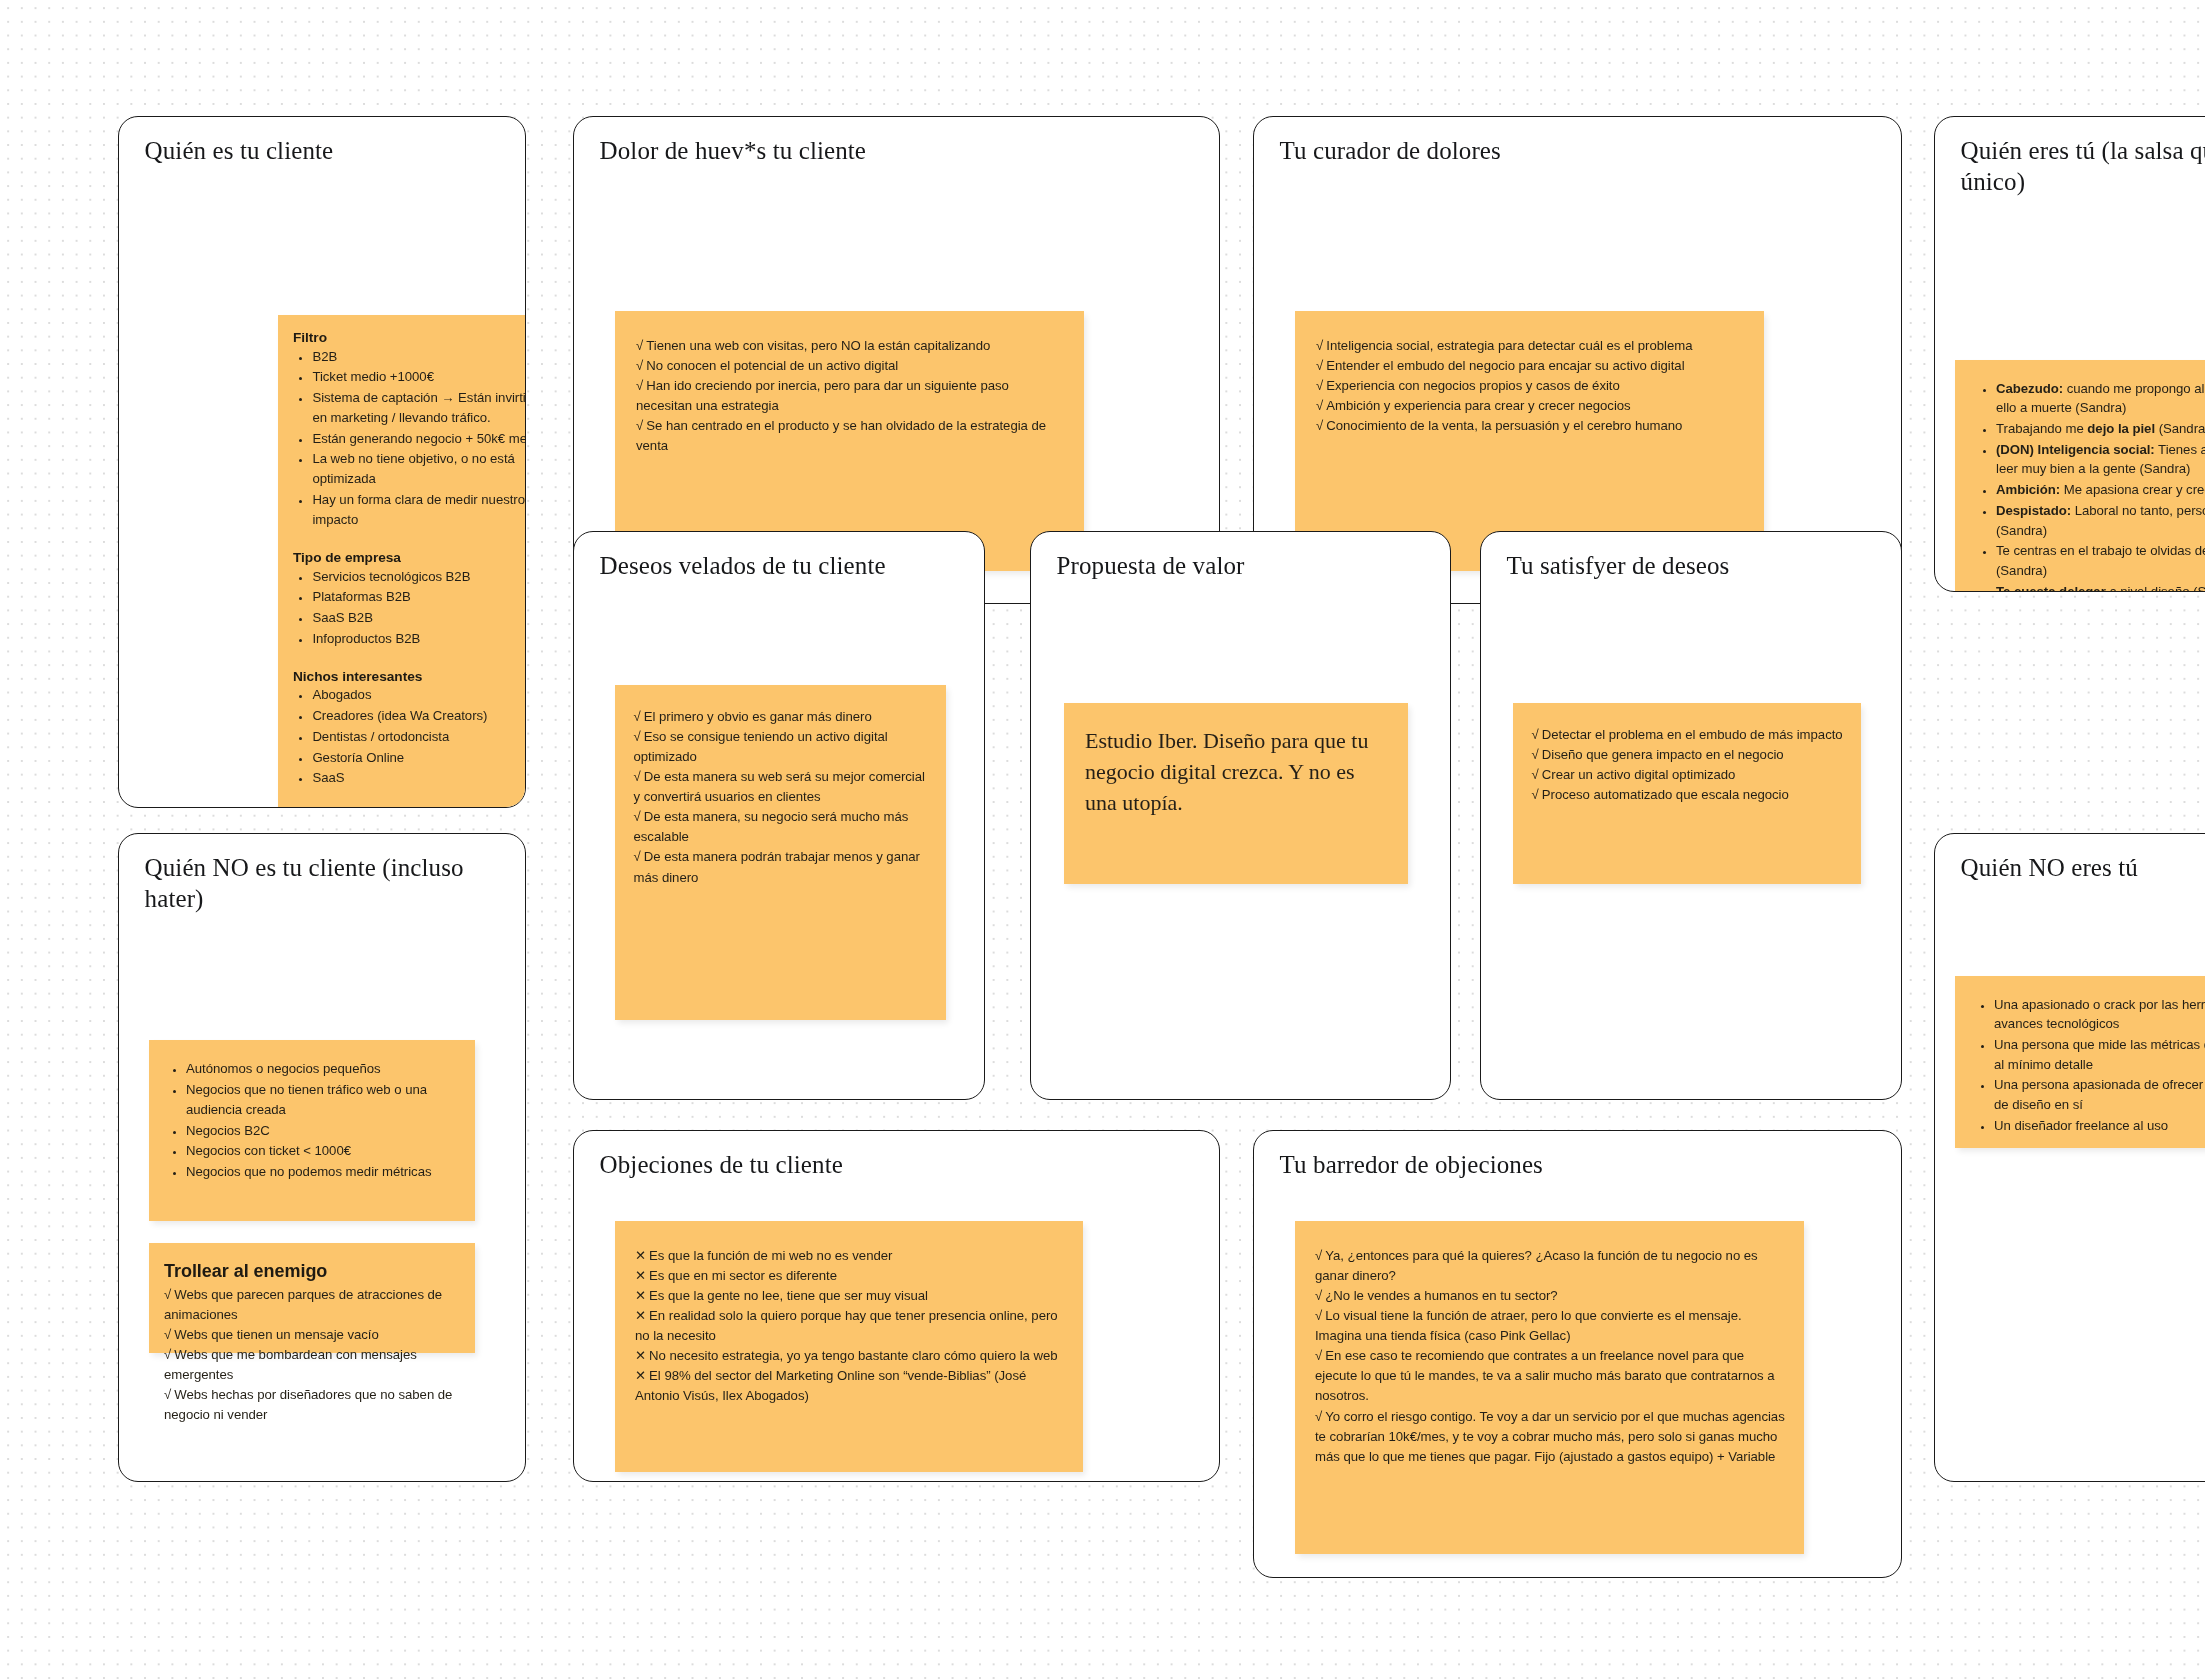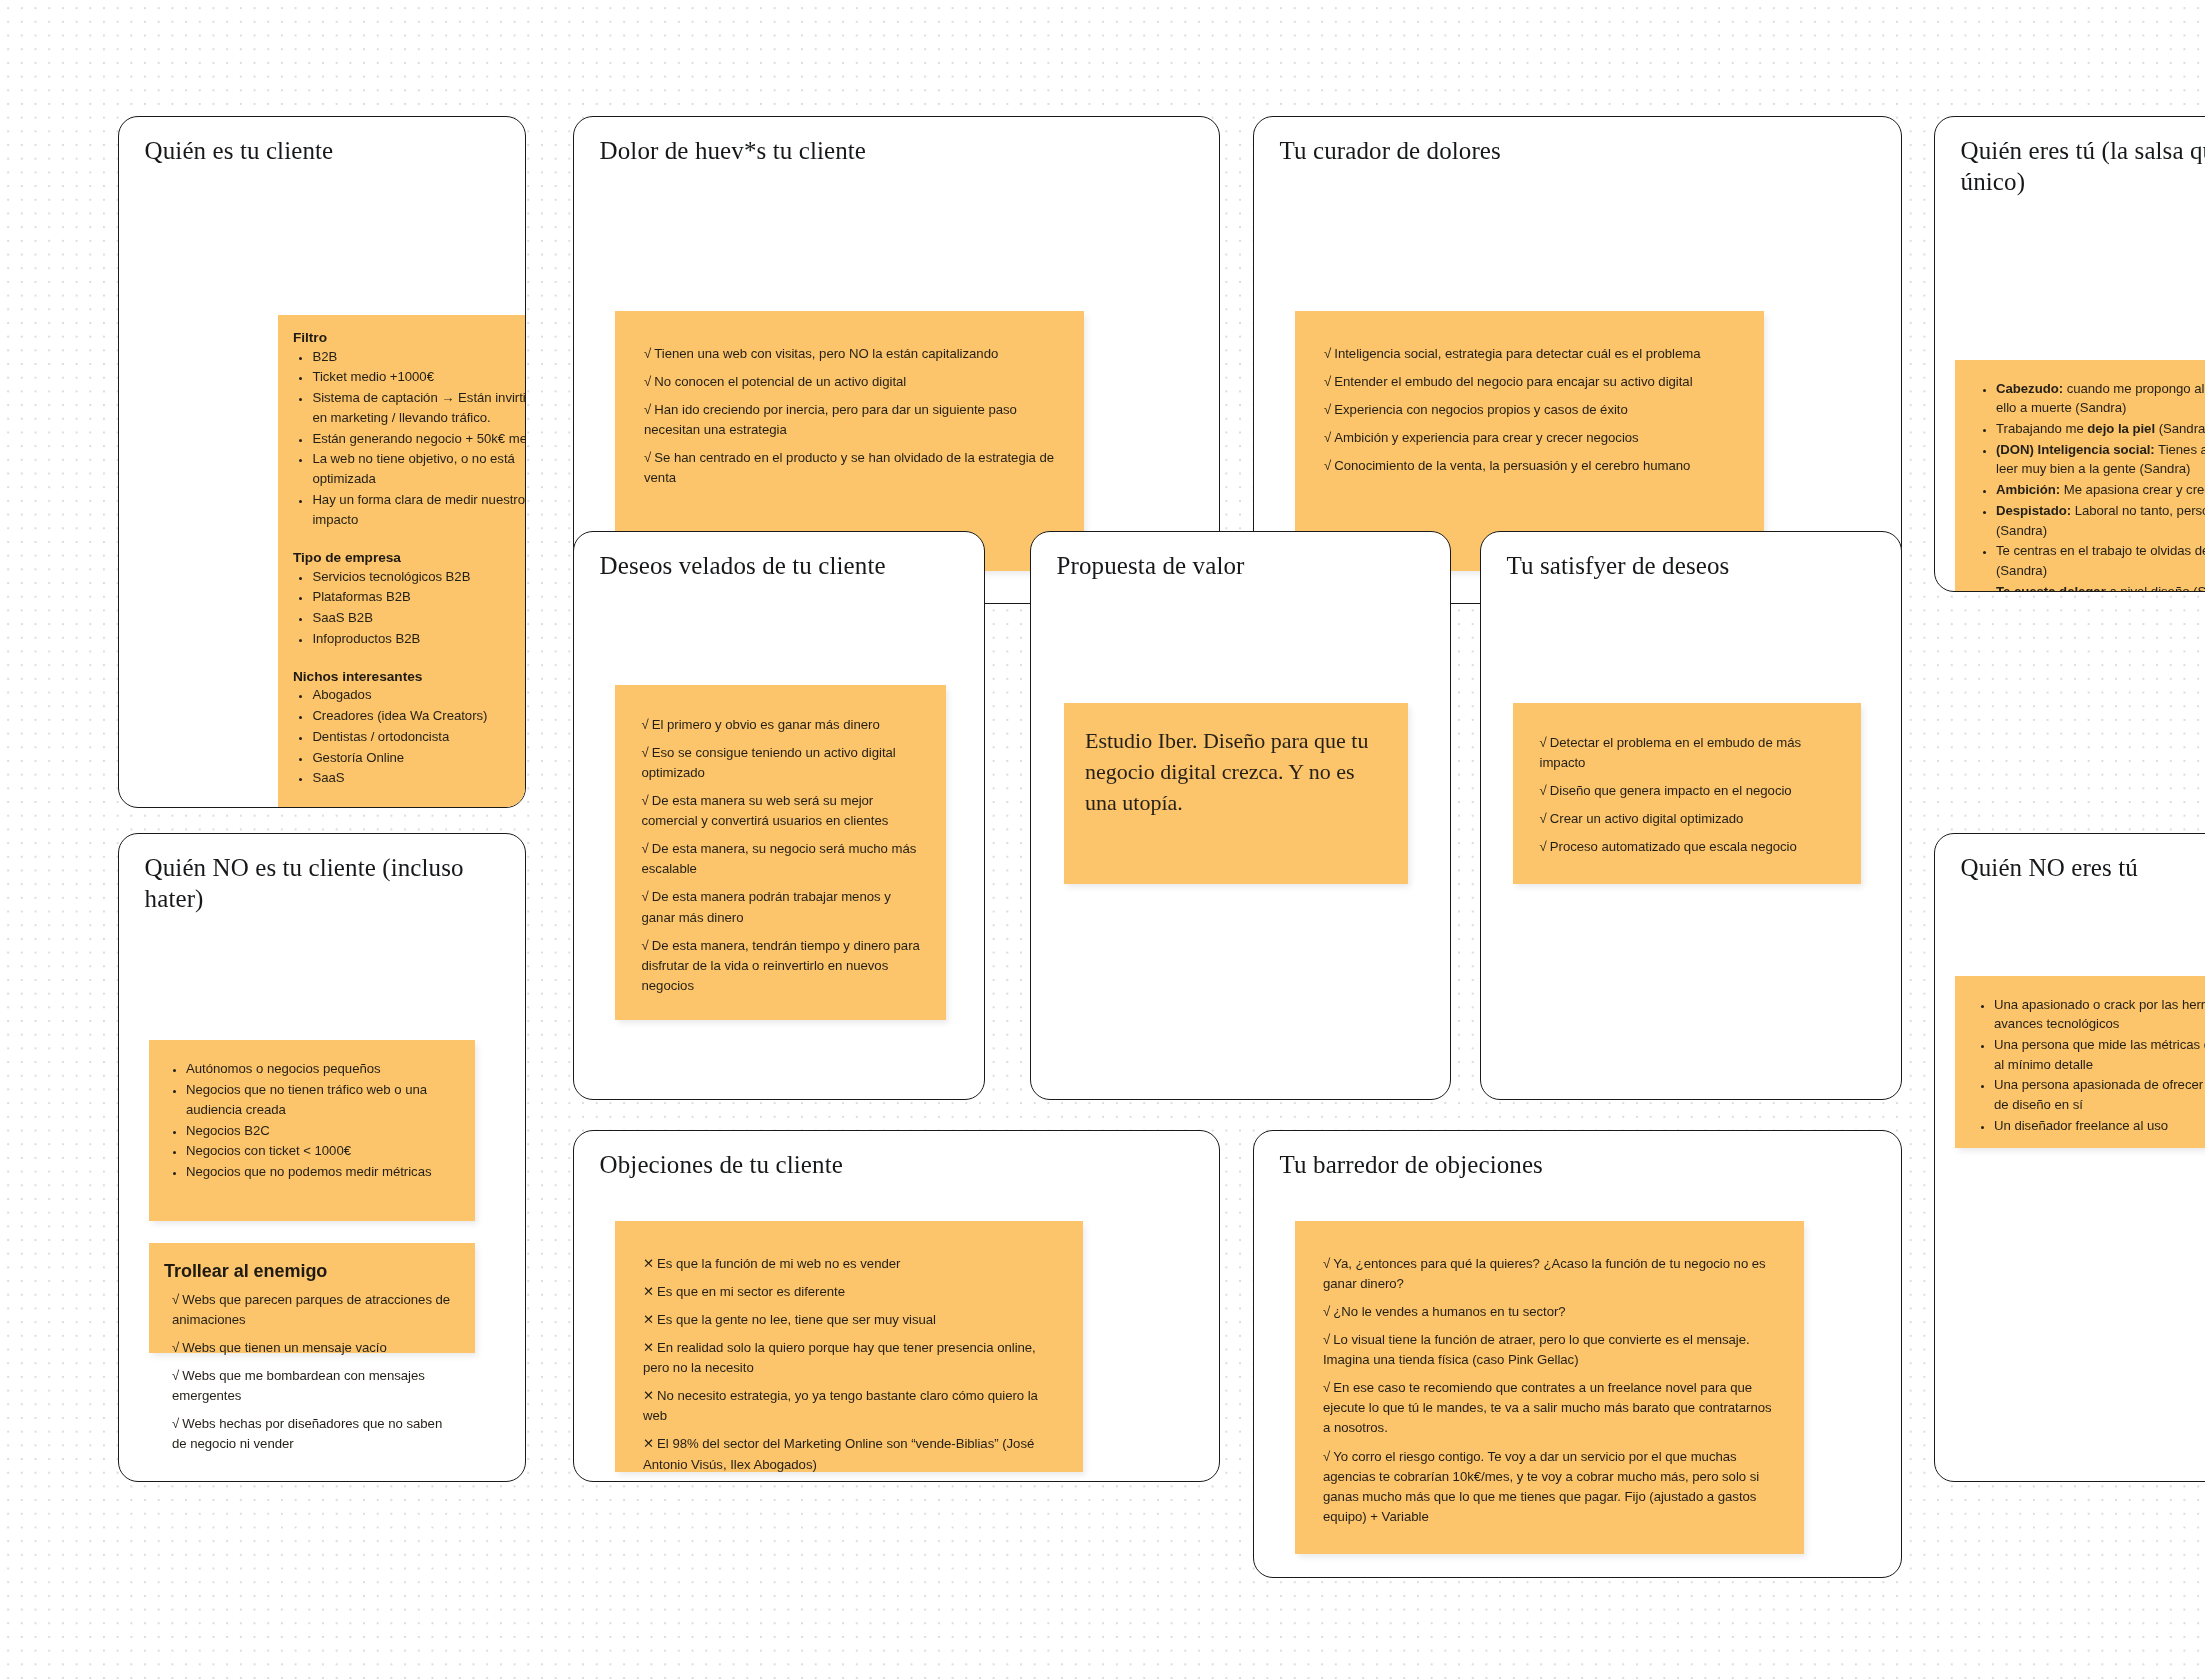--- a/index.html
+++ b/index.html
@@ -58,21 +58,21 @@
   .note-inner {
     padding: 19.4px 17.6px 17.6px 19.4px;
   }
 
   
   .chk-list { margin: 0; padding: 0; list-style: none; }
   .chk-list li {
     font-size: 13.2px;
     line-height: 1.52;
     color: #231f16;
-    margin: 8px;
+    margin: 0;
     letter-spacing: -0.04px;
   }
   .chk-list li .mk { margin-right: 3.1px; }
 
   
   .bul-list {
     margin: 0;
     padding-left: 23px;
     list-style: disc;
   }
@@ -202,21 +202,20 @@
   <div class="card" style="left:573px; top:531px; width:412px; height:569px;">
     <div class="card-title">Deseos velados de tu cliente</div>
     <div class="note" style="left:41px; top:153px; width:331px; height:335px;">
       <div class="note-inner" style="padding:22px 17.6px 17.6px 18.5px;">
         <ul class="chk-list">
           <li><span class="mk">√</span><span>El primero y obvio es ganar más dinero</span></li>
           <li><span class="mk">√</span><span>Eso se consigue teniendo un activo digital optimizado</span></li>
           <li><span class="mk">√</span><span>De esta manera su web será su mejor comercial y convertirá usuarios en clientes</span></li>
           <li><span class="mk">√</span><span>De esta manera, su negocio será mucho más escalable</span></li>
           <li><span class="mk">√</span><span>De esta manera podrán trabajar menos y ganar más dinero</span></li>
-          <li><span class="mk">√</span><span>De esta manera, tendrán tiempo y dinero para disfrutar de la vida o reinvertirlo en nuevos negocios</span></li>
         </ul>
       </div>
     </div>
   </div>
 
   <div class="card" style="left:1480px; top:531px; width:422px; height:569px;">
     <div class="card-title">Tu satisfyer de deseos</div>
     <div class="note" style="left:32px; top:171px; width:348px; height:181px;">
       <div class="note-inner" style="padding:22px 17.6px 17.6px 18.5px;">
         <ul class="chk-list">

